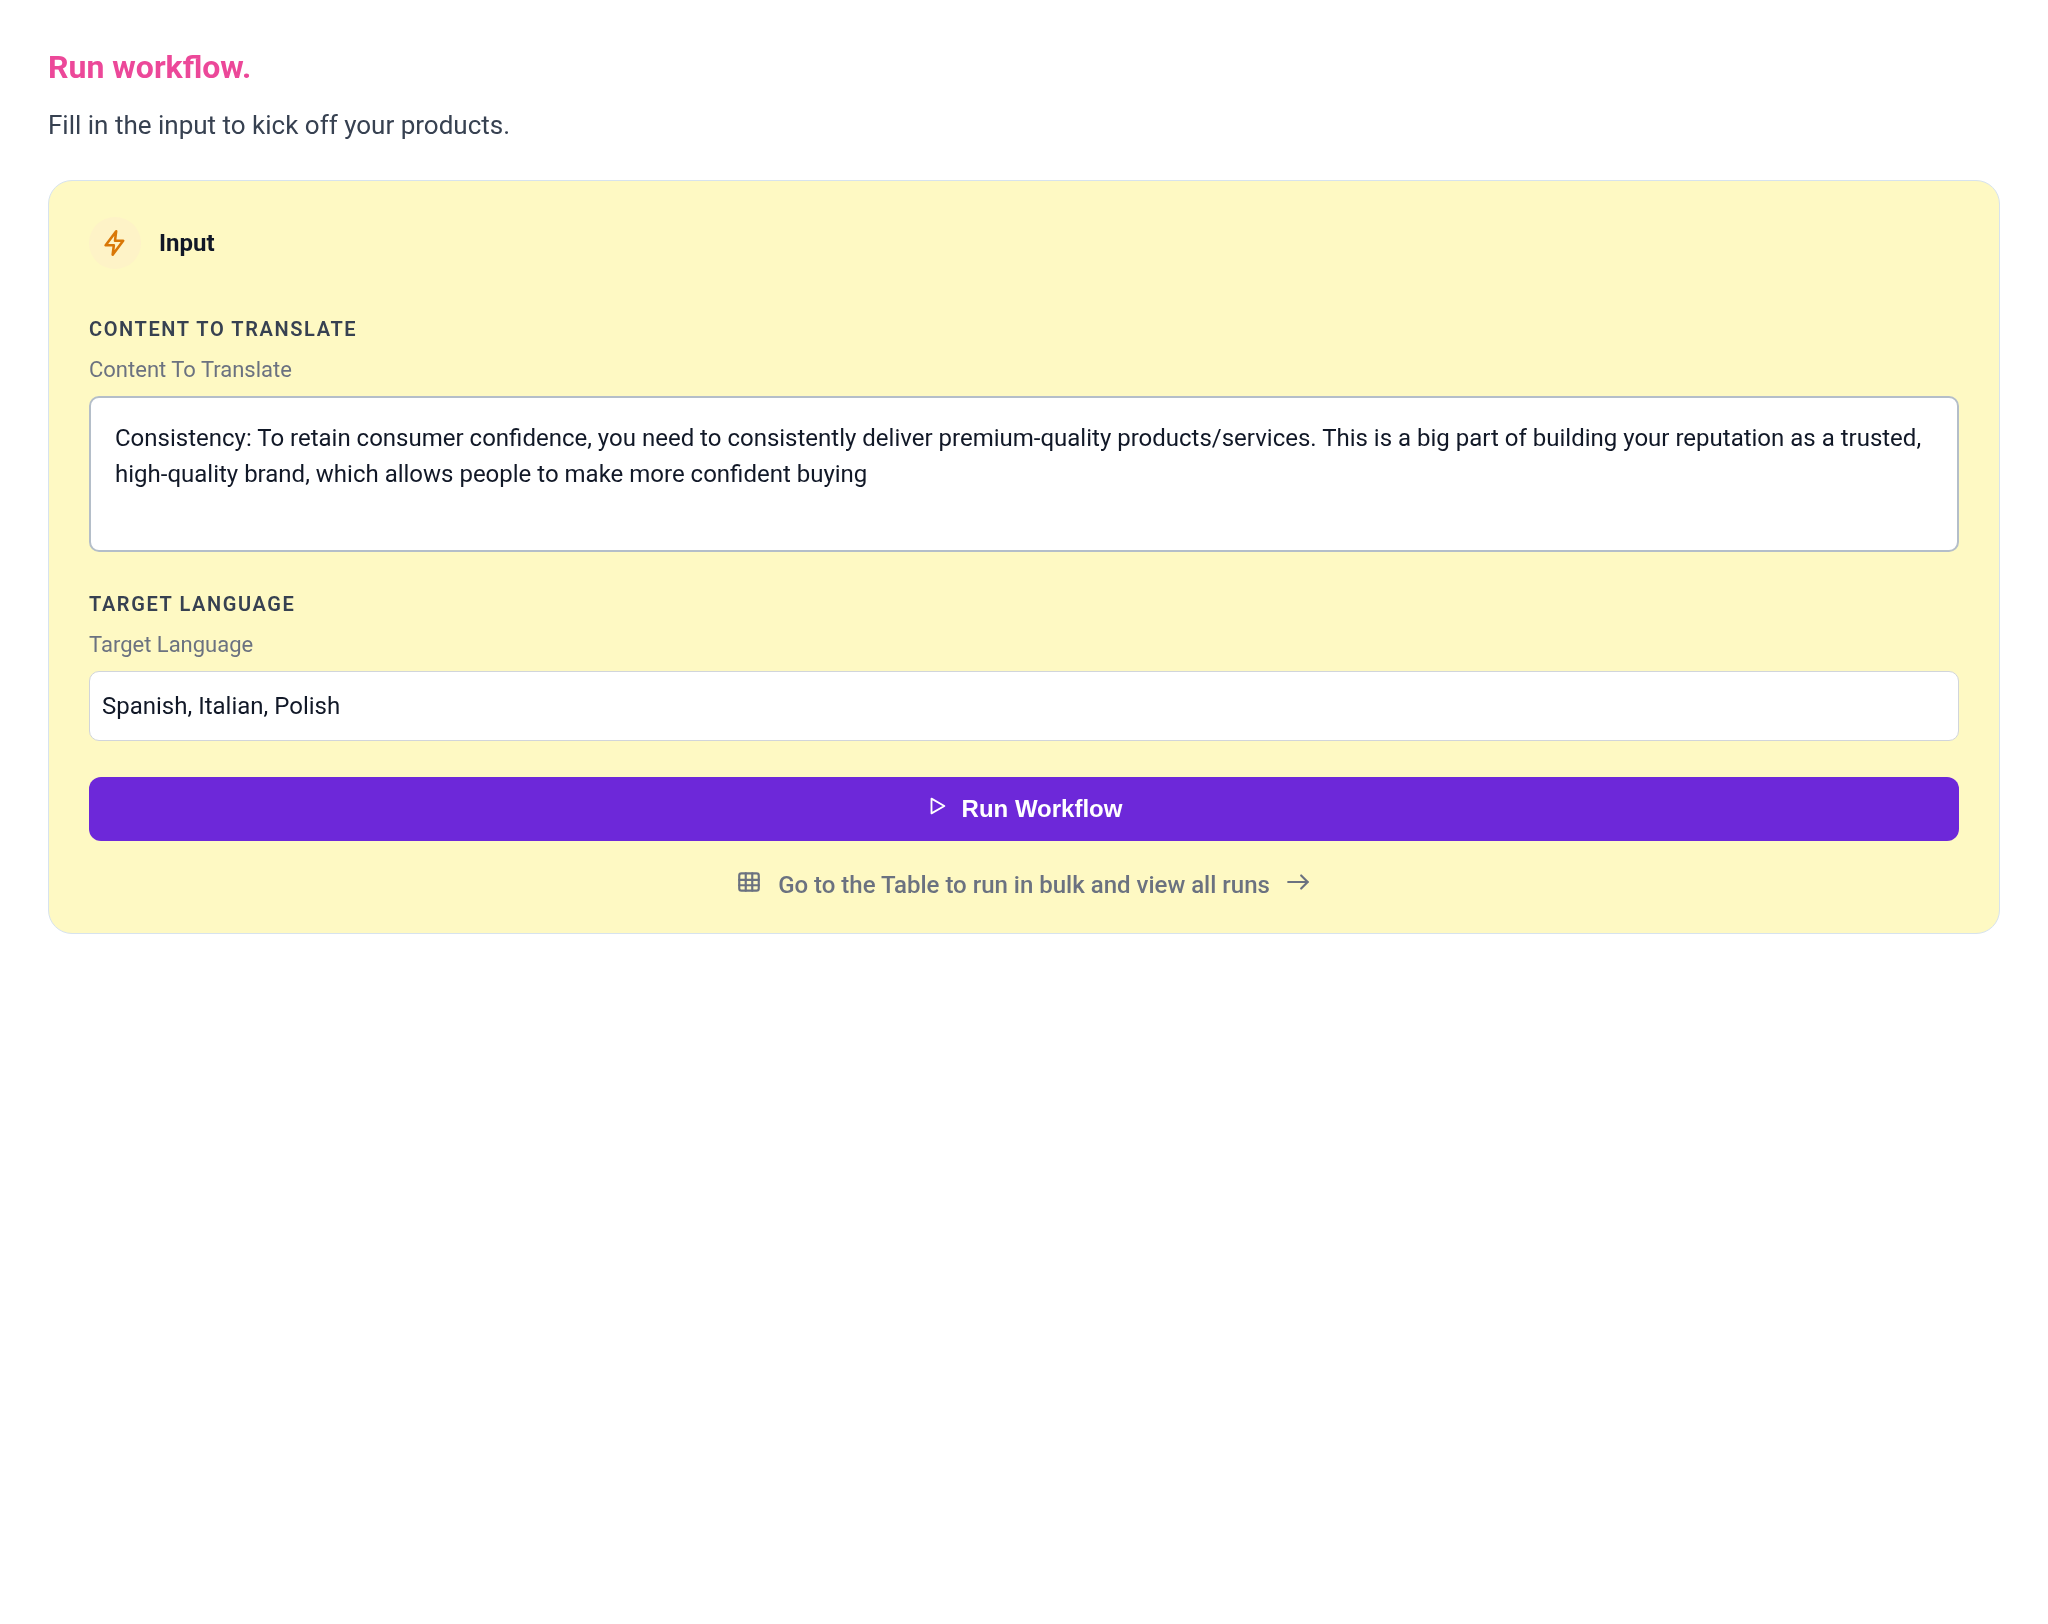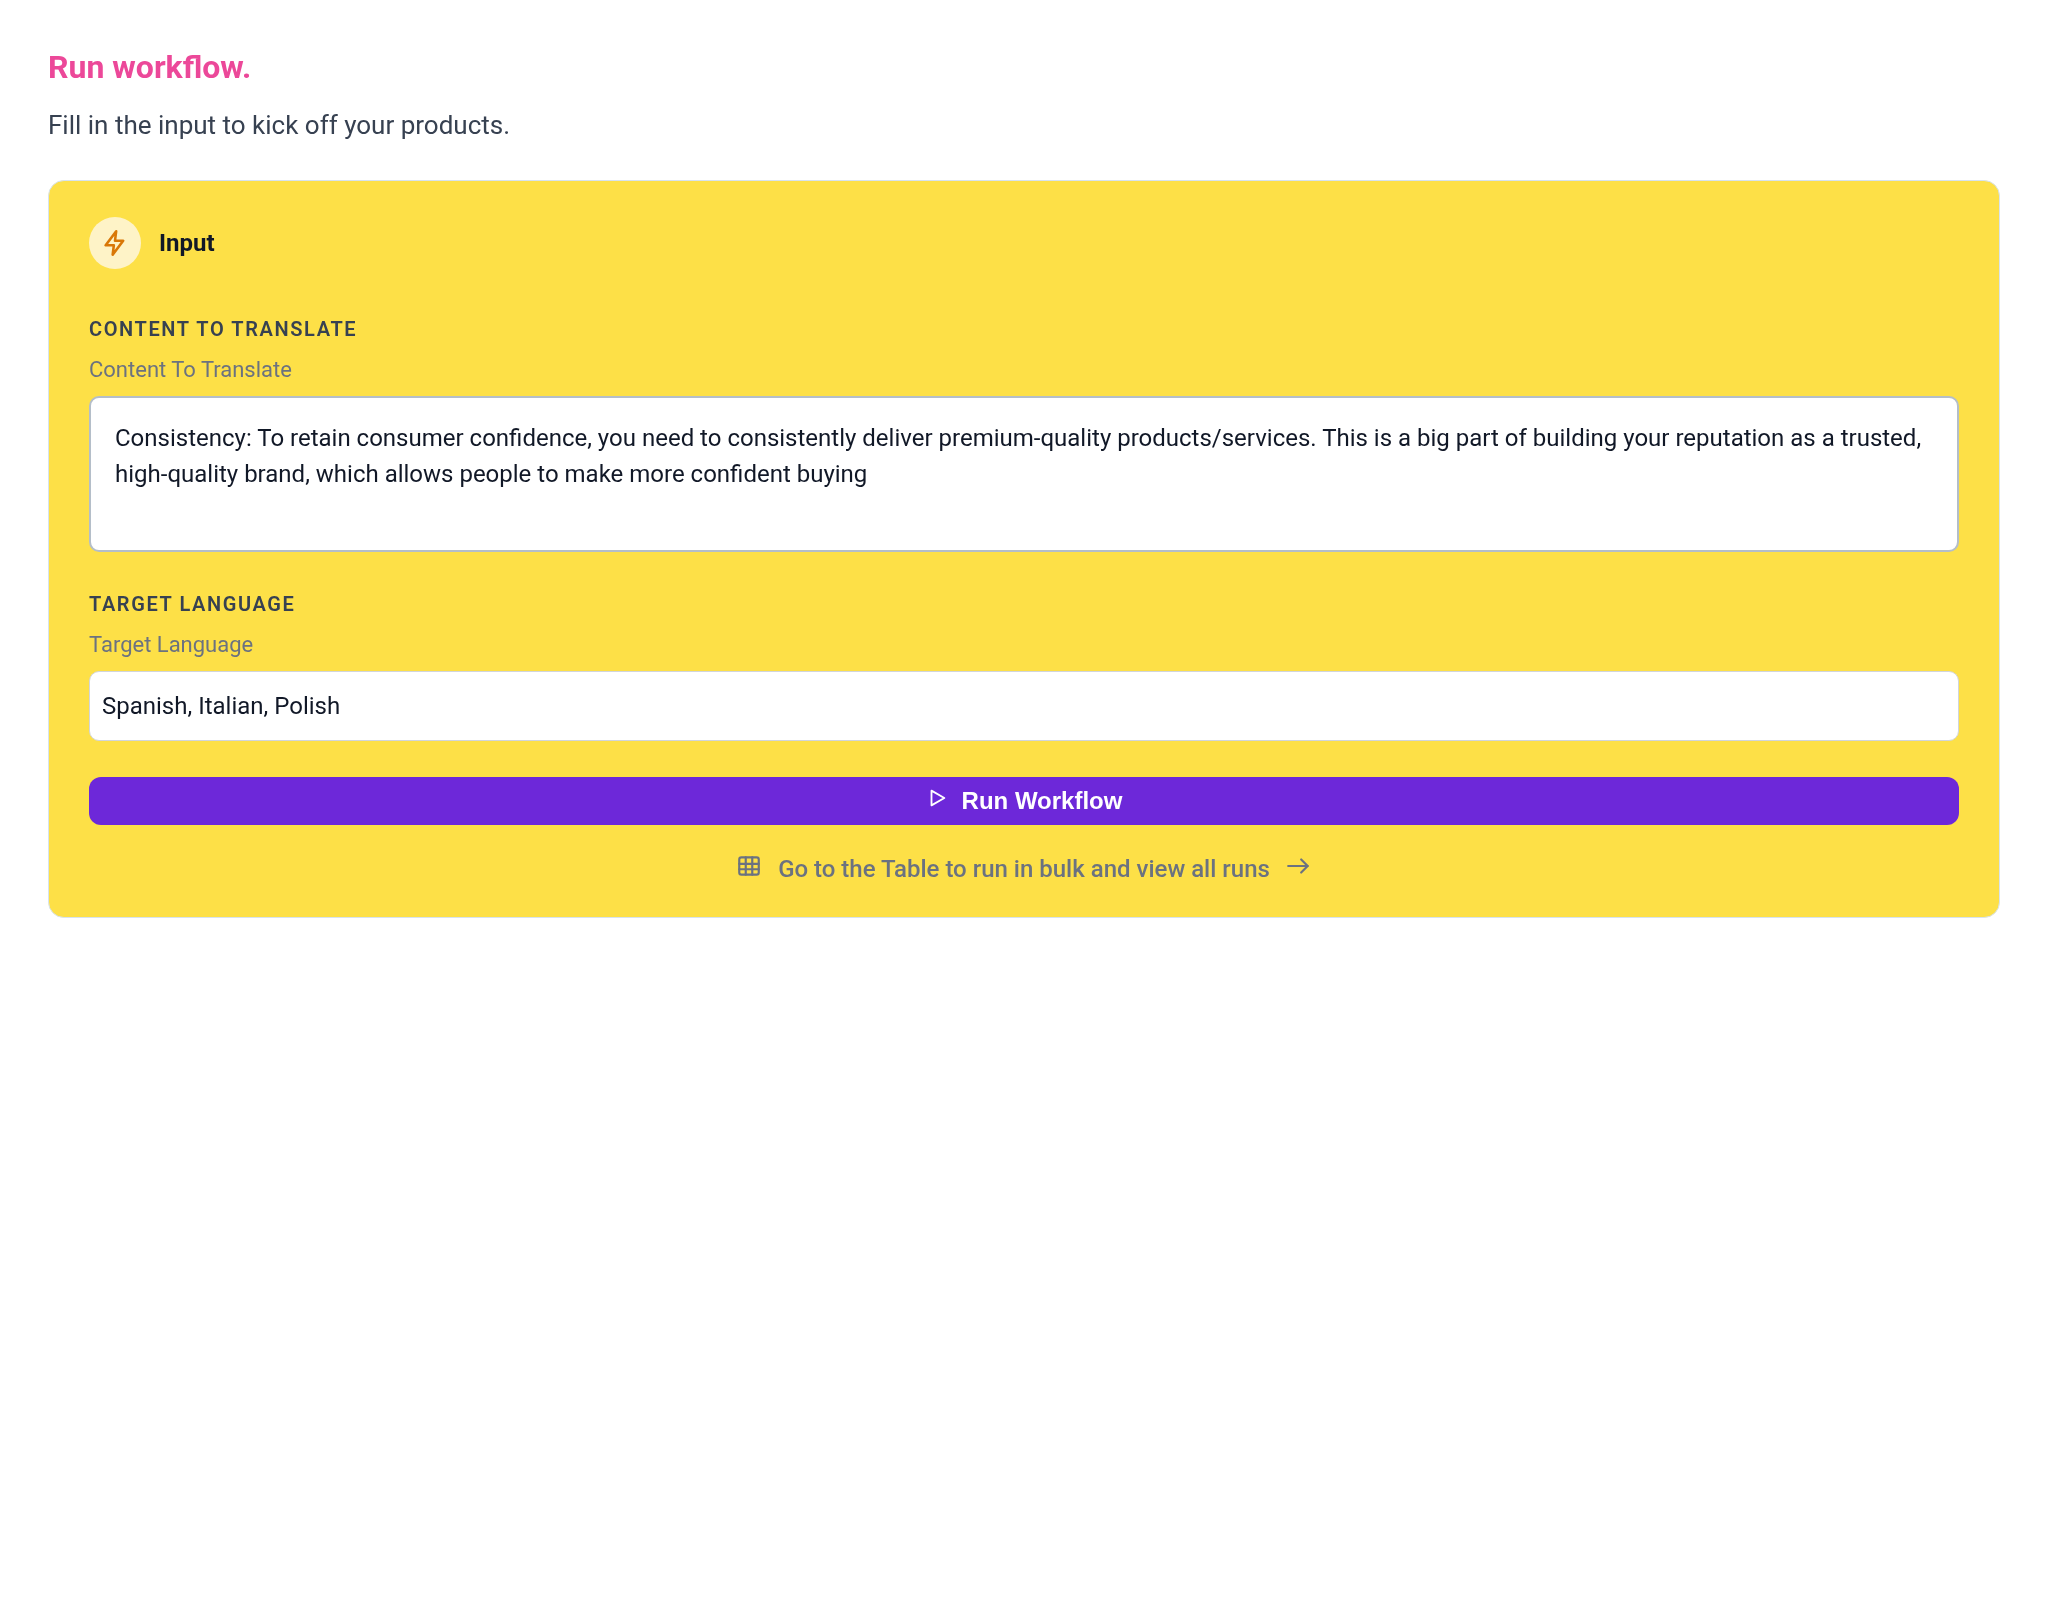--- a/index.html
+++ b/index.html
@@ -20,23 +20,23 @@
       margin-bottom: 24px;
     }
     .page-subtitle {
       font-size: 26px;
       font-weight: 400;
       color: #374151;
       margin-bottom: 40px;
     }
     .card {
       border: 1px solid #d7e3ee;
-      border-radius: 16px;
+      border-radius: 24px;
       padding: 36px 40px 32px 40px;
-      background: #fde047;
+      background: #fef9c3;
     }
     .card-header {
       display: flex;
       align-items: center;
       gap: 18px;
       margin-bottom: 48px;
     }
     .icon-circle {
       width: 52px;
       height: 52px;
@@ -94,21 +94,21 @@
       color: #111827;
       font-family: inherit;
       outline: none;
     }
     .run-button {
       width: 100%;
       background: #6d28d9;
       color: #fff;
       border: none;
       border-radius: 12px;
-      padding: 10px 0;
+      padding: 18px 0;
       font-size: 24px;
       font-weight: 600;
       cursor: pointer;
       display: flex;
       align-items: center;
       justify-content: center;
       gap: 14px;
       margin-bottom: 28px;
     }
     .run-button svg {

